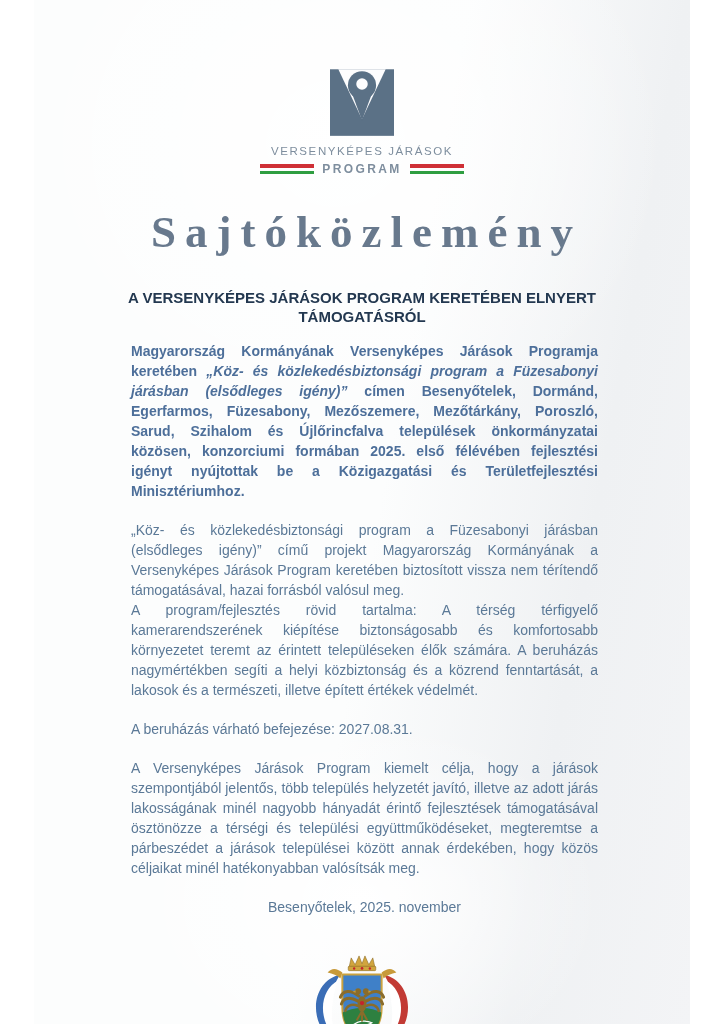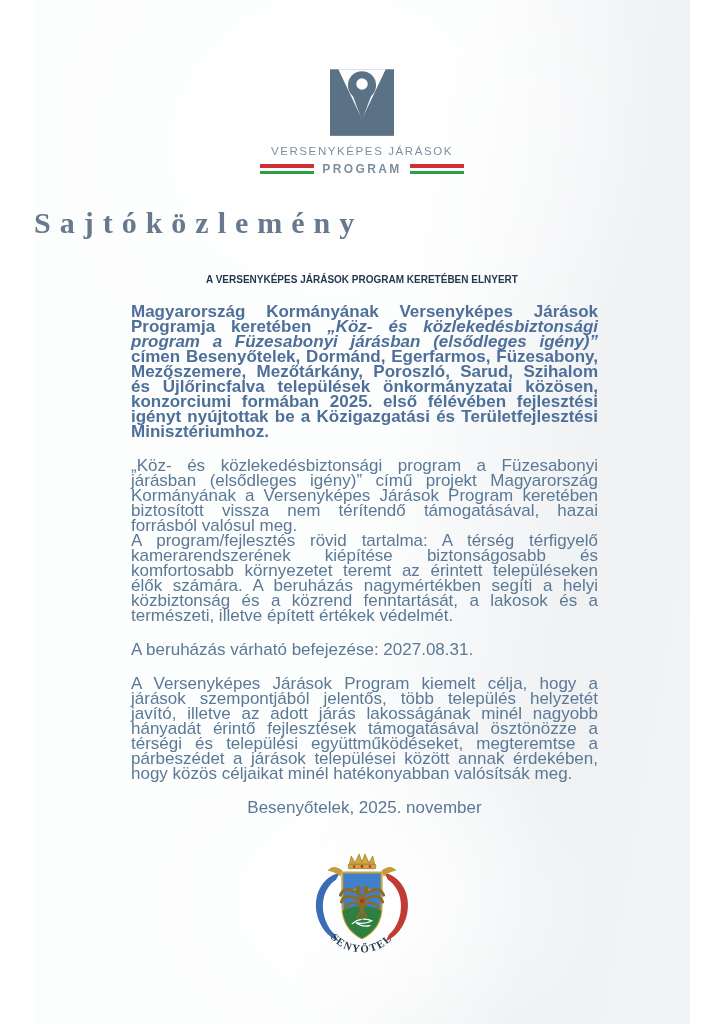--- a/index.html
+++ b/index.html
@@ -26,36 +26,36 @@
     margin-top:5px;
     display:flex; align-items:center; justify-content:center; gap:8px;
   }
   .logo-program { font-size:12px; letter-spacing:2.4px; color:#7e8e9e;font-weight:bold; }
   .flag { display:inline-flex; flex-direction:column; gap:3px; width:54px; }
   .flag .bar { height:3.5px; display:block; }
   .flag .red   { background:#cf3036; }
   .flag .green { background:#2f9e41; }
   
   .title {
-    margin:30px 0 0; text-align:left;
+    margin:30px 0 0; text-align:center;
     font-family:"Liberation Serif", serif;
-    font-weight:bold; font-size:30px;
+    font-weight:bold; font-size:45px;
     color:#68798d;
   }
   .title span { letter-spacing:9px; margin-right:-9px; }
   .subtitle {
     margin-top:30px; text-align:center;
-    font-size:10px; font-weight:bold; line-height:19px;
+    font-size:15px; font-weight:bold; line-height:19px;
     color:#233850;
   }
   
   .content {
     margin-top:15px;
     padding:0 92px 0 97px;
-    font-size:17px; line-height:15px;
+    font-size:14px; line-height:20px;
     color:#5b7997;
     text-align:justify;
   }
   .content p { margin:0 0 19px; }
   .content p.tight { margin-bottom:0; }
   .content .lead { font-weight:bold; color:#4d6f9a; }
   .content .lead i { font-style:italic; }
   .content b { font-weight:bold; }
   .signoff { text-align:center; }
   
@@ -88,20 +88,21 @@
           <span class="bar green"></span>
       </span>
     </div>
   </div>
 
   <h1 class="title">
     <span>Sajtóközlemény</span>
   </h1>
   <div class="subtitle">
     <div>A VERSENYKÉPES JÁRÁSOK PROGRAM KERETÉBEN ELNYERT</div>
+    <div>TÁMOGATÁSRÓL</div>
   </div>
 
   <div class="content">
     <p class="lead"><span>Magyarország Kormányának Versenyképes Járások Programja keretében </span><i>„Köz- és közlekedésbiztonsági program a Füzesabonyi járásban (elsődleges igény)”</i><span> címen Besenyőtelek, Dormánd, Egerfarmos, Füzesabony, Mezőszemere, Mezőtárkány, Poroszló, Sarud, Szihalom és Újlőrincfalva települések önkormányzatai közösen, konzorciumi formában 2025. első félévében fejlesztési igényt nyújtottak be a Közigazgatási és Területfejlesztési Minisztériumhoz.</span></p>
 
 
     <p class="tight">„Köz- és közlekedésbiztonsági program a Füzesabonyi járásban (elsődleges igény)” című projekt Magyarország Kormányának a Versenyképes Járások Program keretében biztosított vissza nem térítendő támogatásával, hazai forrásból valósul meg.</p>
     <p>A program/fejlesztés rövid tartalma: A térség térfigyelő kamerarendszerének kiépítése biztonságosabb és komfortosabb környezetet teremt az érintett településeken élők számára. A beruházás nagymértékben segíti a helyi közbiztonság és a közrend fenntartását, a lakosok és a természeti, illetve épített értékek védelmét.</p>
 
     <p>A beruházás várható befejezése: 2027.08.31.</p>

